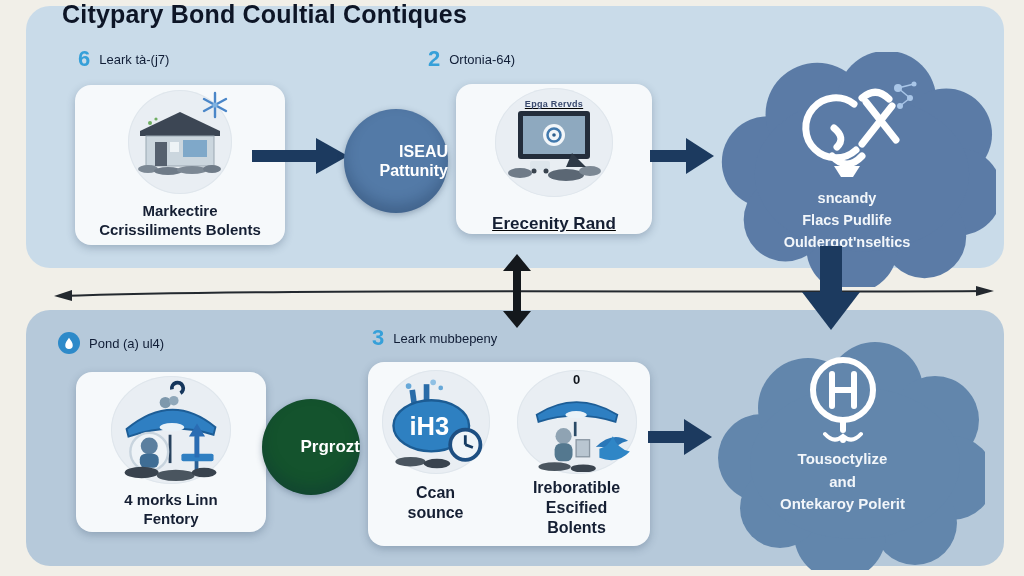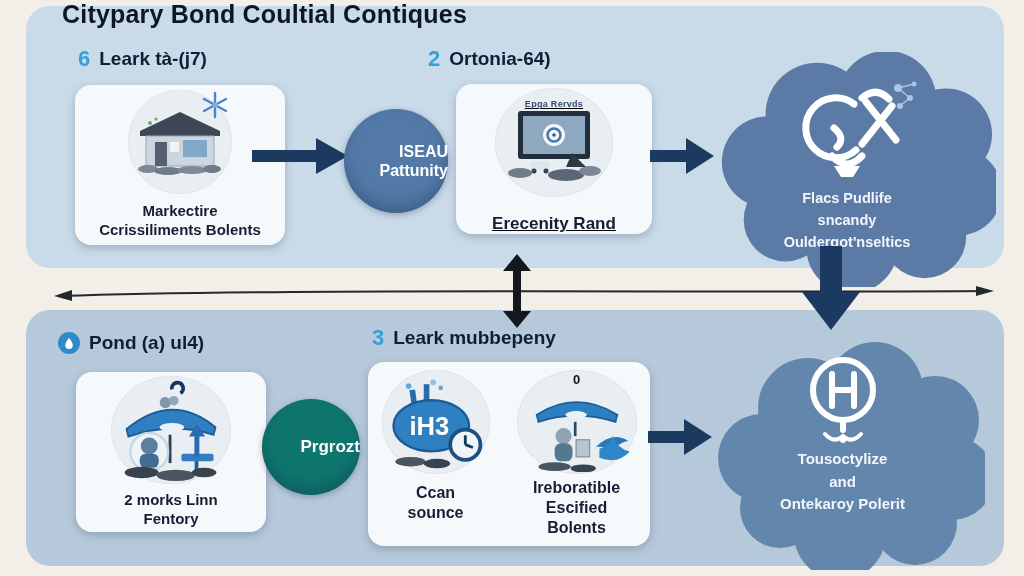--- a/index.html
+++ b/index.html
@@ -5,21 +5,21 @@
   html,body{margin:0;padding:0;background:#f1efe8;}
   .stage{position:relative;width:1024px;height:576px;background:#f1efe8;
          font-family:"Liberation Sans",sans-serif;overflow:hidden;}
   .band{position:absolute;border-radius:24px;}
   .band.top{left:26px;top:6px;width:978px;height:262px;background:#c9dbe9;}
   .band.bottom{left:26px;top:310px;width:978px;height:256px;background:#b6c9da;}
   .title{position:absolute;left:62px;top:0;font-size:25px;font-weight:bold;
          color:#0d1526;letter-spacing:.2px;}
   .step{position:absolute;display:flex;align-items:center;gap:9px;}
   .step .num{color:#36a0d9;font-weight:bold;font-size:22px;line-height:1;}
-  .step .lbl{color:#101d36;font-weight:bold;font-size:19px;}
+  .step .lbl{color:#101d36;font-weight:normal;font-size:13px;}
   .badge-drop{width:22px;height:22px;border-radius:50%;background:#2e8ac9;
       display:flex;align-items:center;justify-content:center;}
   .card{position:absolute;background:#f6f9fb;border-radius:16px;
         box-shadow:0 3px 8px rgba(40,60,90,.28);display:flex;flex-direction:column;
         align-items:center;}
   .icircle{background:#e9eef3;border-radius:50%;display:flex;align-items:center;
         justify-content:center;box-shadow:inset 0 0 0 1px #dfe6ec;position:relative;}
   .cap{font-weight:bold;color:#151f33;text-align:center;line-height:1.25;}
   .tiny{font-size:9px;color:#3a4a6e;font-weight:bold;letter-spacing:.3px;}
   .node{position:absolute;border-radius:50%;background:#537aa7;color:#fff;
@@ -150,22 +150,22 @@
           <circle cx="128" cy="28" r="3"></circle>
             <circle cx="142" cy="6" r="2.5"></circle>
         </g>
         <g stroke="#a9c6e8" stroke-width="1.5">
           <line x1="126" y1="10" x2="138" y2="20"></line>
           <line x1="138" y1="20" x2="128" y2="28"></line>
           <line x1="126" y1="10" x2="142" y2="6"></line>
         </g>
       </svg>
       <div class="cloudtext" style="font-size:14.5px;margin-top:8px;">
+        <div>sncandy</div>
         <div>Flacs Pudlife</div>
-        <div>sncandy</div>
         <div>Ouldergot'nseltics</div>
       </div>
     </div>
   </div>
 
   <svg class="abs" style="left:30px;top:284px;" width="975" height="20" viewBox="0 0 975 20">
     <path d="M 30 12 C 250 4 700 9 958 7" stroke="#23282e" stroke-width="2" fill="none"></path>
     <polygon points="42,6 24,12 42,17" fill="#23282e"></polygon>
     <polygon points="946,2 964,7 946,12" fill="#23282e"></polygon>
   </svg>
@@ -209,26 +209,26 @@
         <rect x="86" y="62" width="4" height="36" fill="#2a5f94"></rect>
         <rect x="72" y="80" width="34" height="8" rx="2" fill="#2f7fc2"></rect>
         <rect x="86" y="60" width="5" height="24" fill="#2a6cb3"></rect>
         <polygon points="80,62 88.5,48 97,62" fill="#2a6cb3"></polygon>
         <ellipse cx="30" cy="100" rx="18" ry="6" fill="#39434e"></ellipse>
         <ellipse cx="66" cy="103" rx="20" ry="6" fill="#4a555f"></ellipse>
         <ellipse cx="96" cy="100" rx="13" ry="5" fill="#39434e"></ellipse>
       </svg>
     </div>
     <div class="cap" style="font-size:15px;margin-top:7px;">
-      <div>2 morks Linn</div>
+      <div>4 morks Linn</div>
       <div>Fentory</div>
     </div>
   </div>
 
-  <div class="node" style="left:262px;top:399px;width:98px;height:96px;font-size:17px;background:#0f766e;">
+  <div class="node" style="left:262px;top:399px;width:98px;height:96px;font-size:17px;background:#14532d;">
     <div>Prgrozt</div>
   </div>
 
   <div class="card" style="left:368px;top:362px;width:282px;height:184px;justify-content:flex-start;">
     <div class="colrow" style="margin-top:8px;">
       <div class="subitem">
         <div class="icircle" style="width:108px;height:104px;">
           <svg width="104" height="96" viewBox="0 0 110 100">
             <rect x="28" y="16" width="6" height="16" fill="#2a6ca8" transform="rotate(-8 31 24)"></rect>
             <rect x="42" y="10" width="6" height="20" fill="#2a6ca8"></rect>

